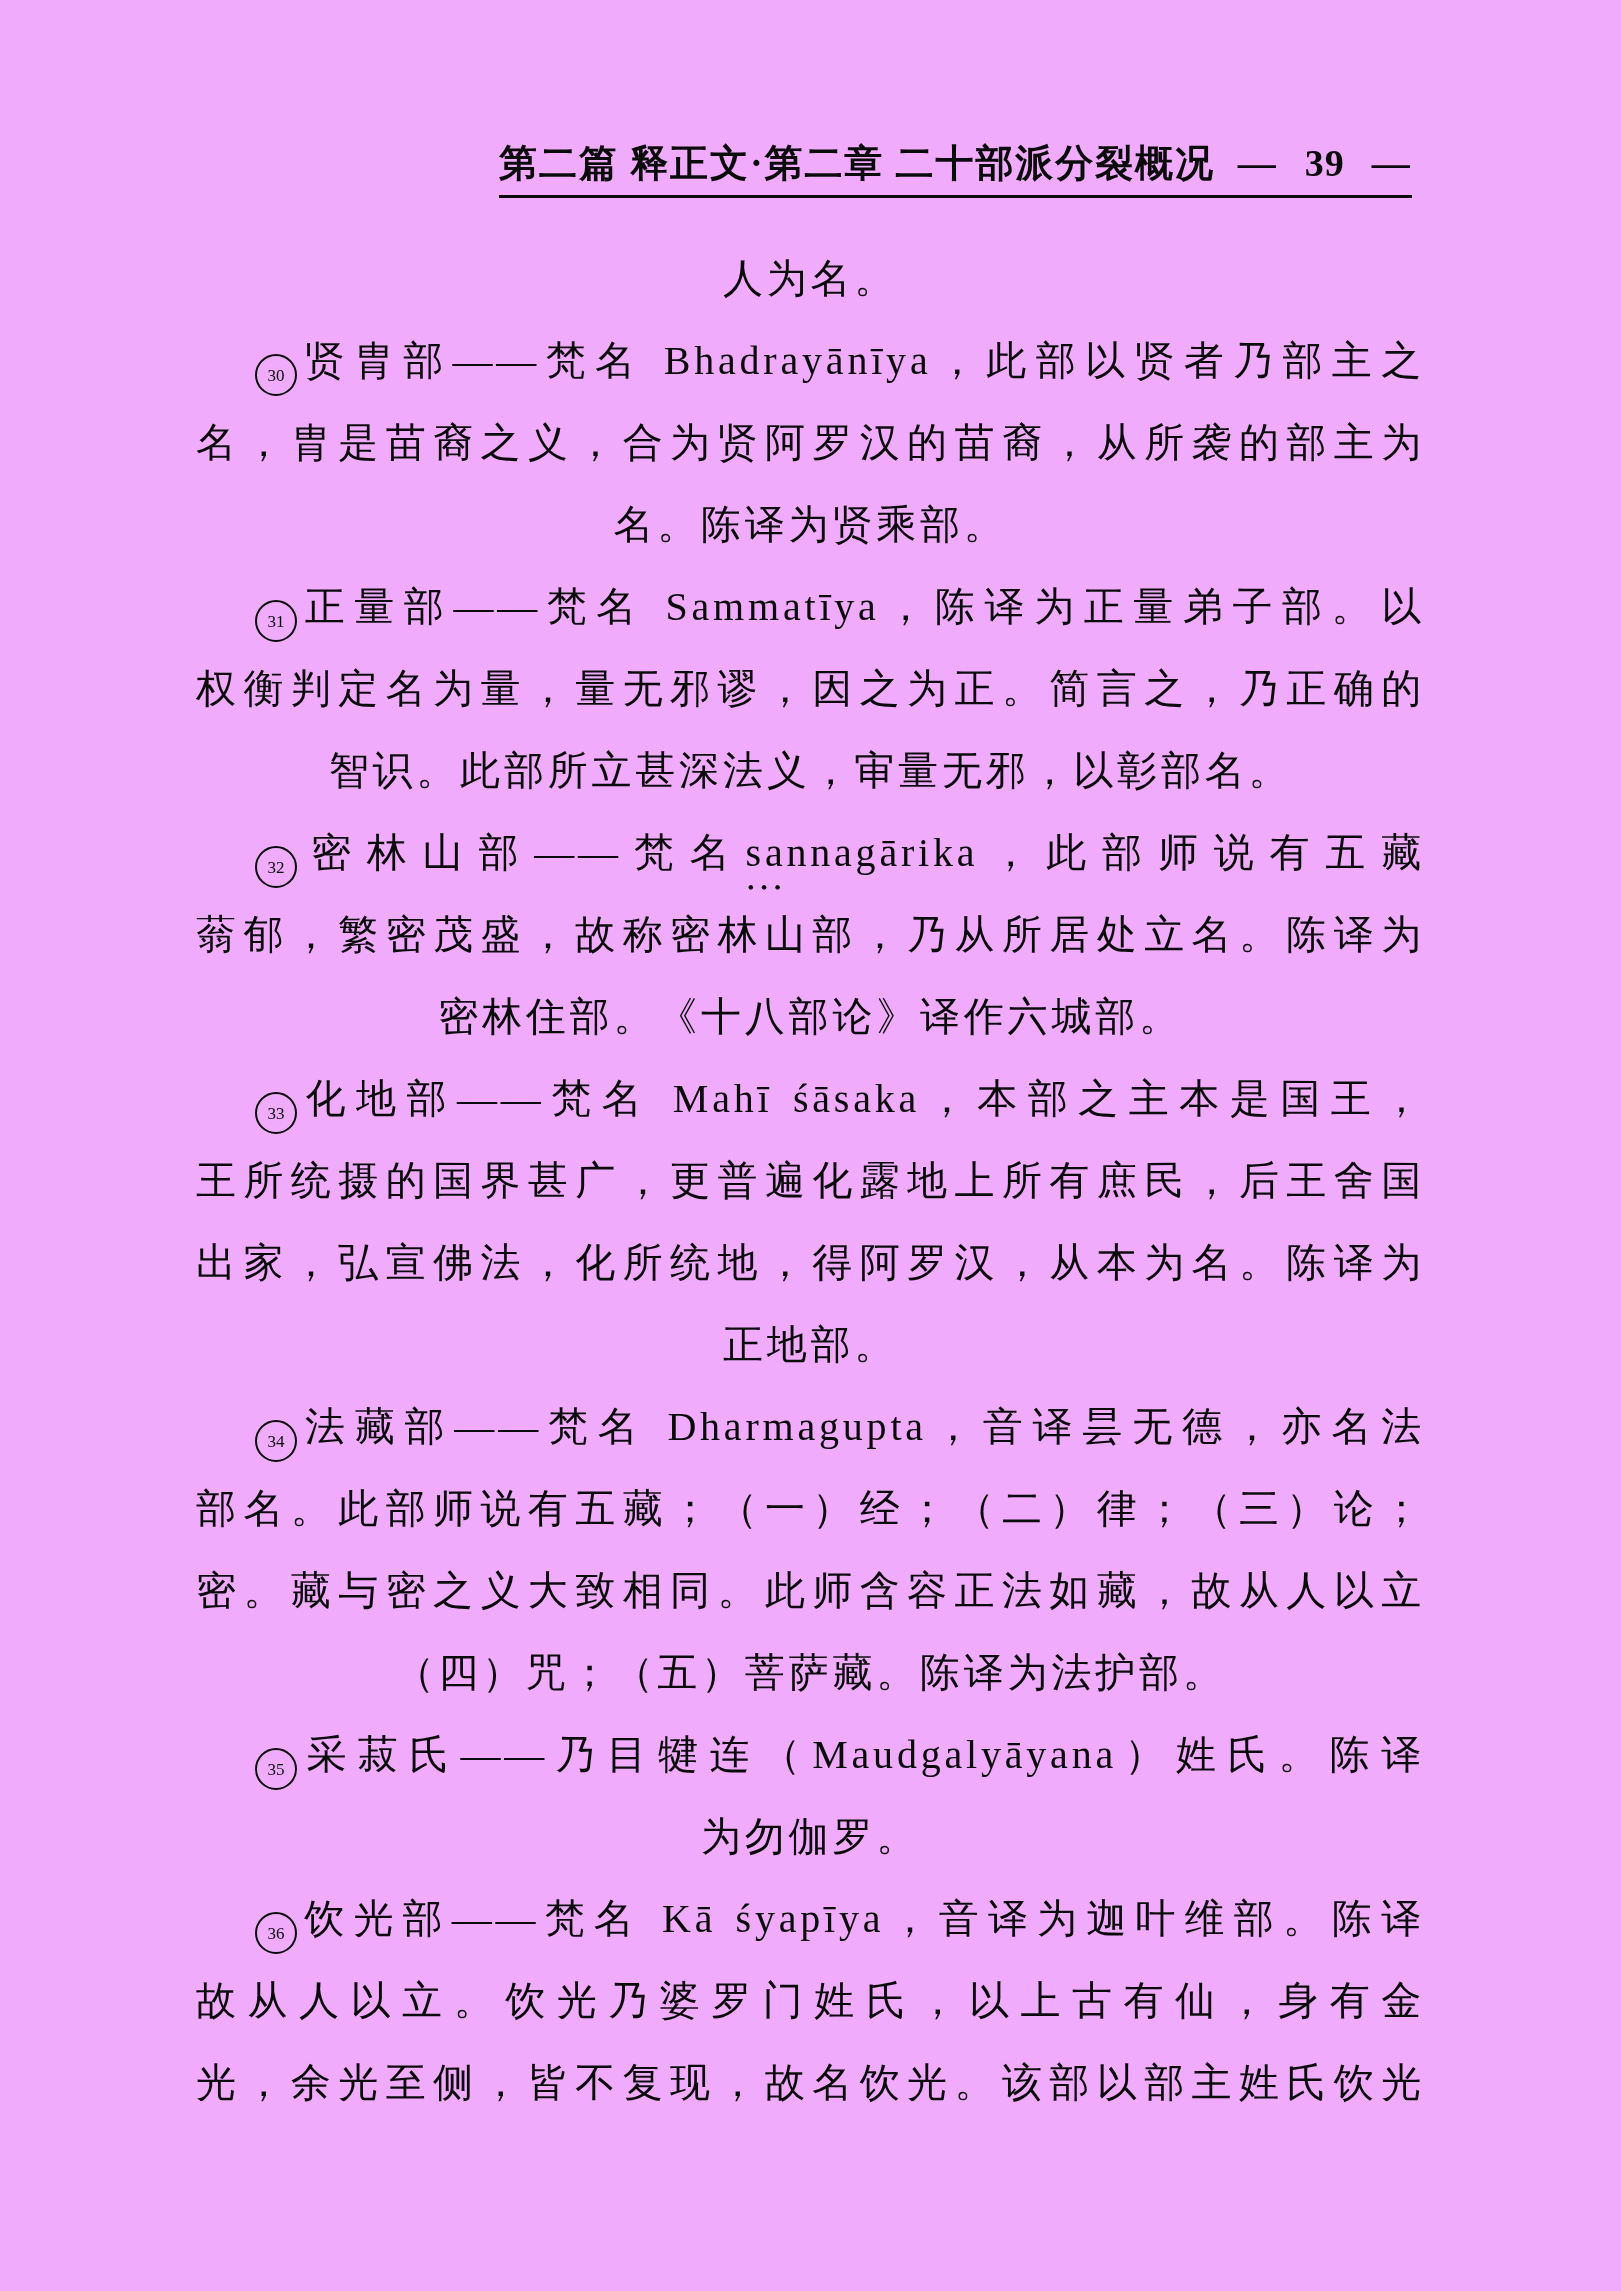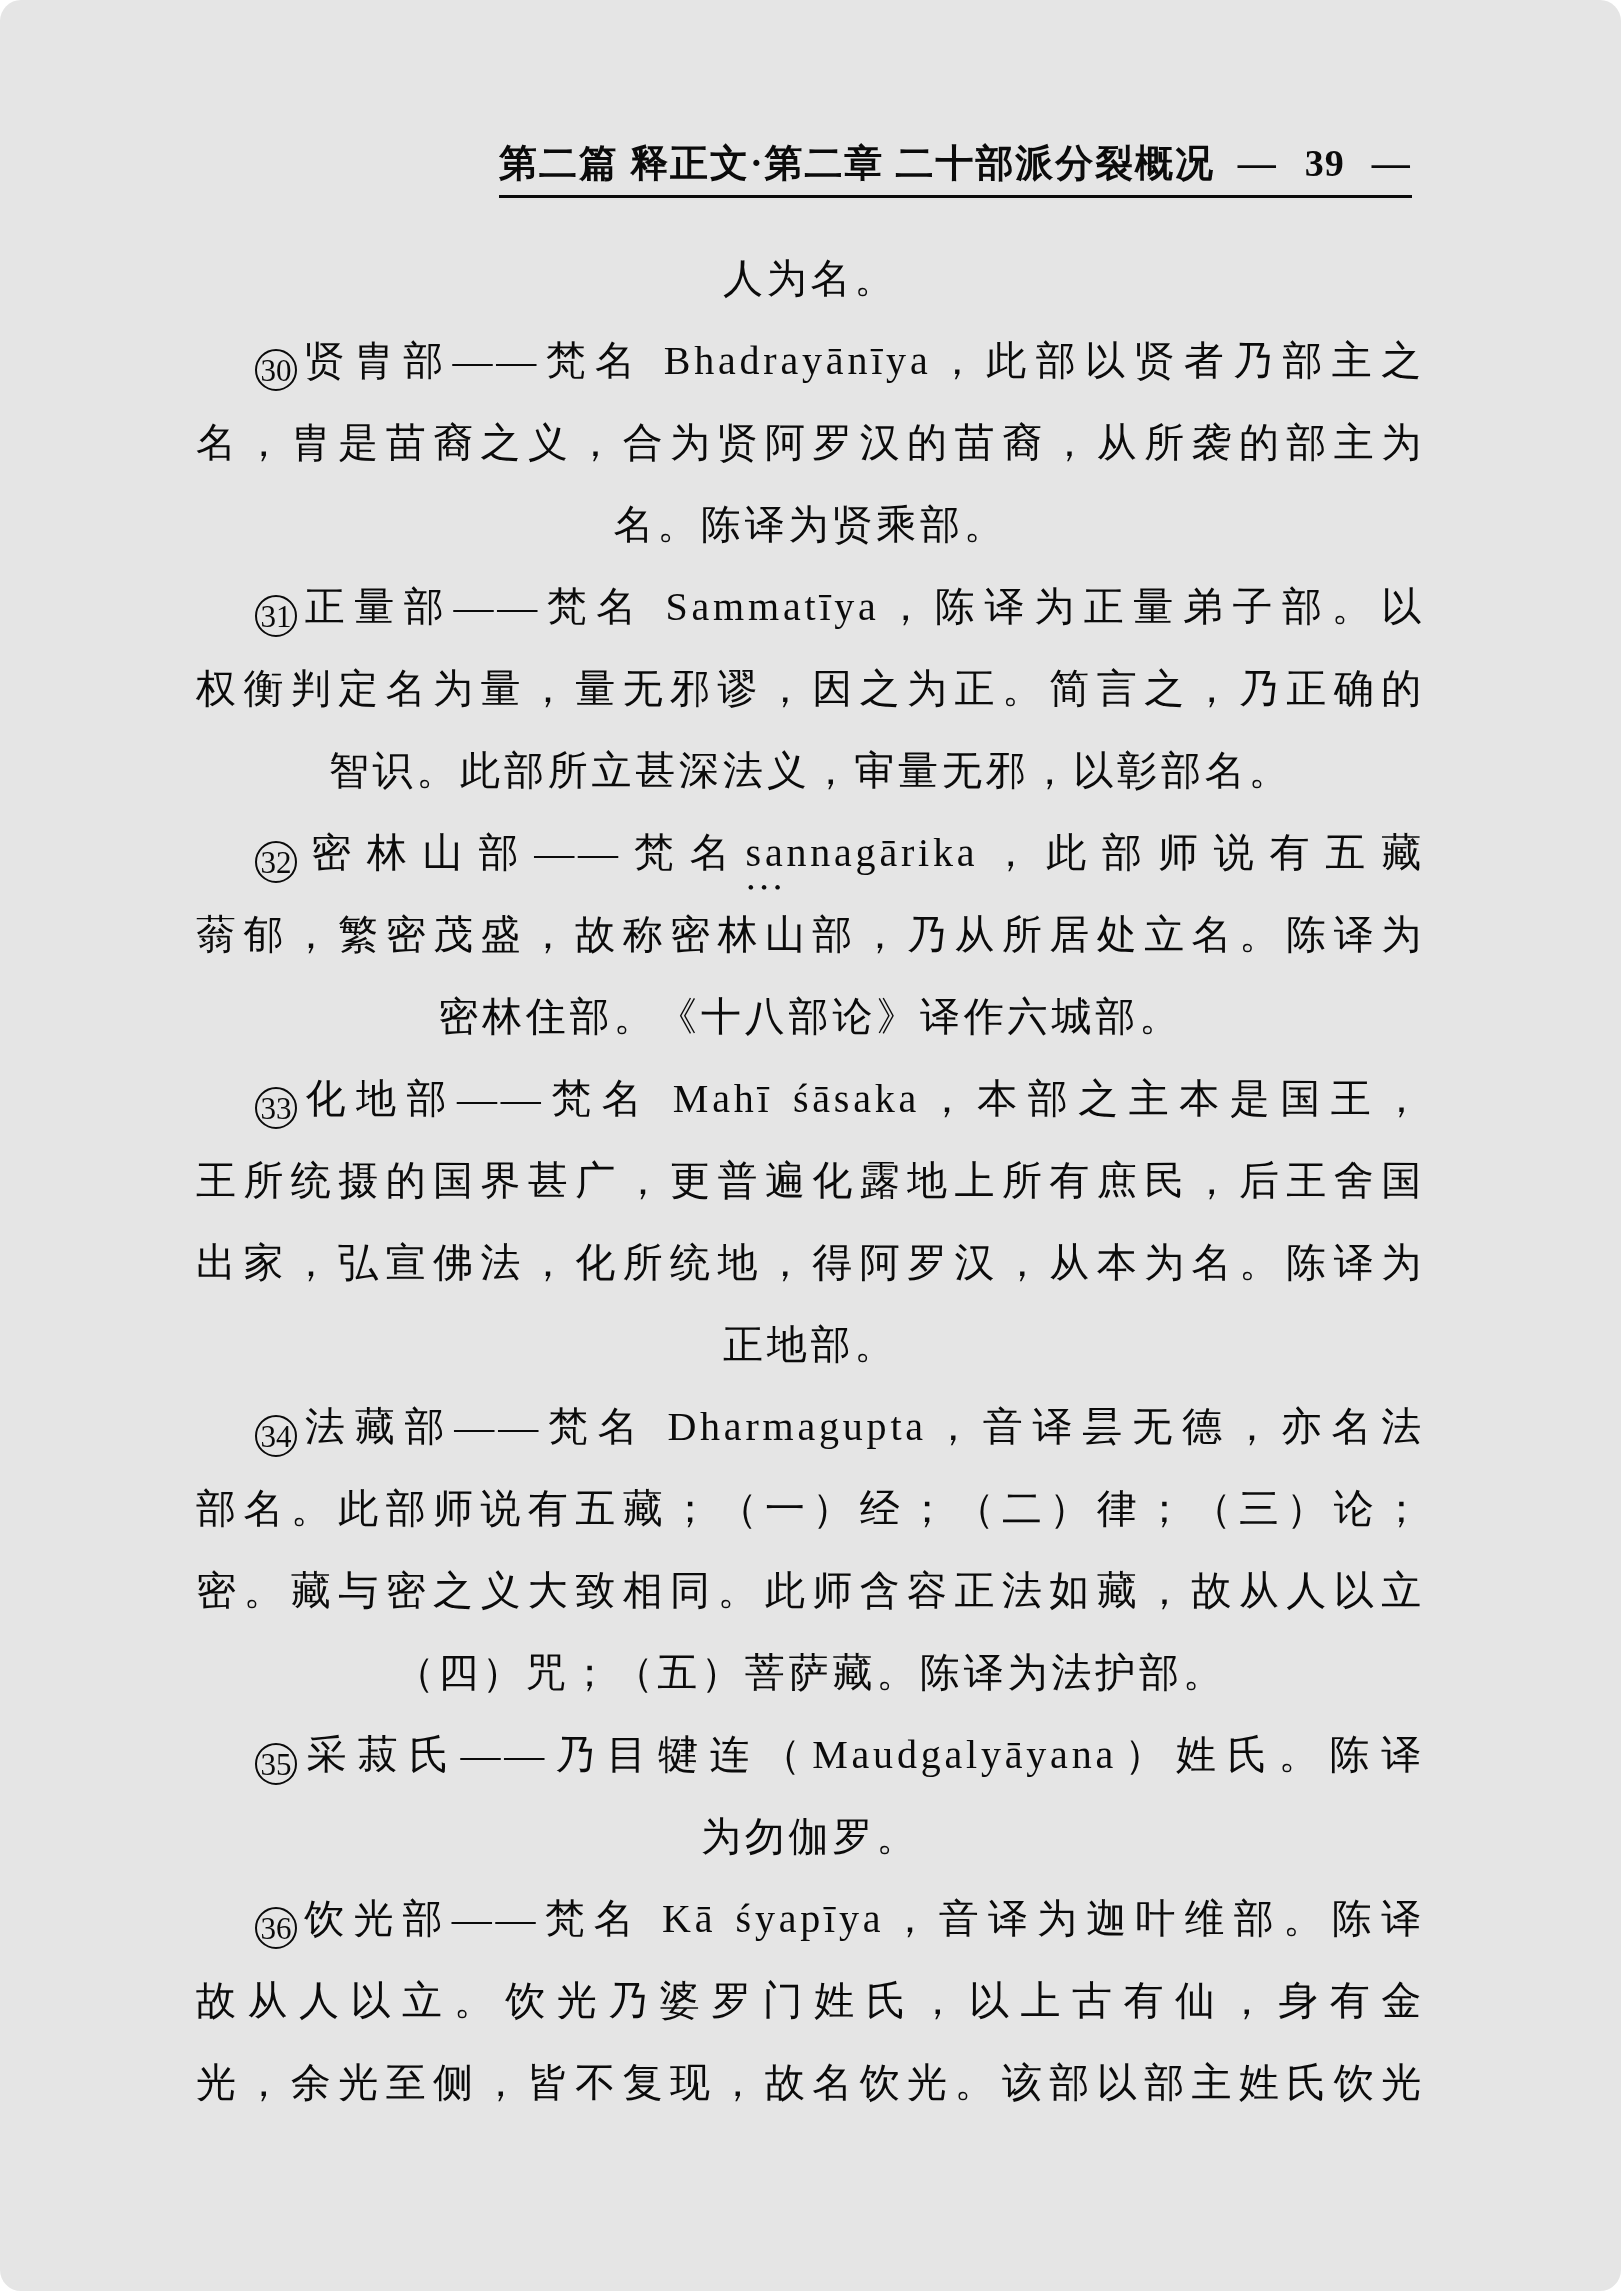--- a/index.html
+++ b/index.html
@@ -2,21 +2,21 @@
 <html><head>
 <meta charset="utf-8">
 <style>
   html,body{margin:0;padding:0;background:#ffffff;}
   body{
     width:1621px;height:2291px;position:relative;overflow:hidden;
     font-family:"Liberation Serif","DejaVu Serif",serif;
     color:#0b0b0b;
     -webkit-font-smoothing:antialiased;
   }
-  .page{position:absolute;inset:0;background:#e5e5e5;border-radius:21px;}
+  .page{position:absolute;inset:0;background:#f0abfc;}
 
   
   .header{
     position:absolute;top:143px;left:196px;width:1229px;
     text-align:right;white-space:nowrap;
   }
   .header-inner{
     display:inline-block;
     border-bottom:3.8px solid #0b0b0b;
     padding-bottom:10.5px;
@@ -49,21 +49,21 @@
   }
   .line.indent{padding-left:59px;}
 
   .circ{
     display:inline-flex;
     align-items:center;
     justify-content:center;
     width:42px;height:42px;
     border:2.9px solid #0b0b0b;
     border-radius:50%;
-    font-size:31px;
+    font-size:17px;
     letter-spacing:0;
     line-height:1;
     vertical-align:-6.7px;
     box-sizing:border-box;
     margin-right:1.9px;
   }
 
   .emph{position:relative;}
   .dots{
     position:absolute;

